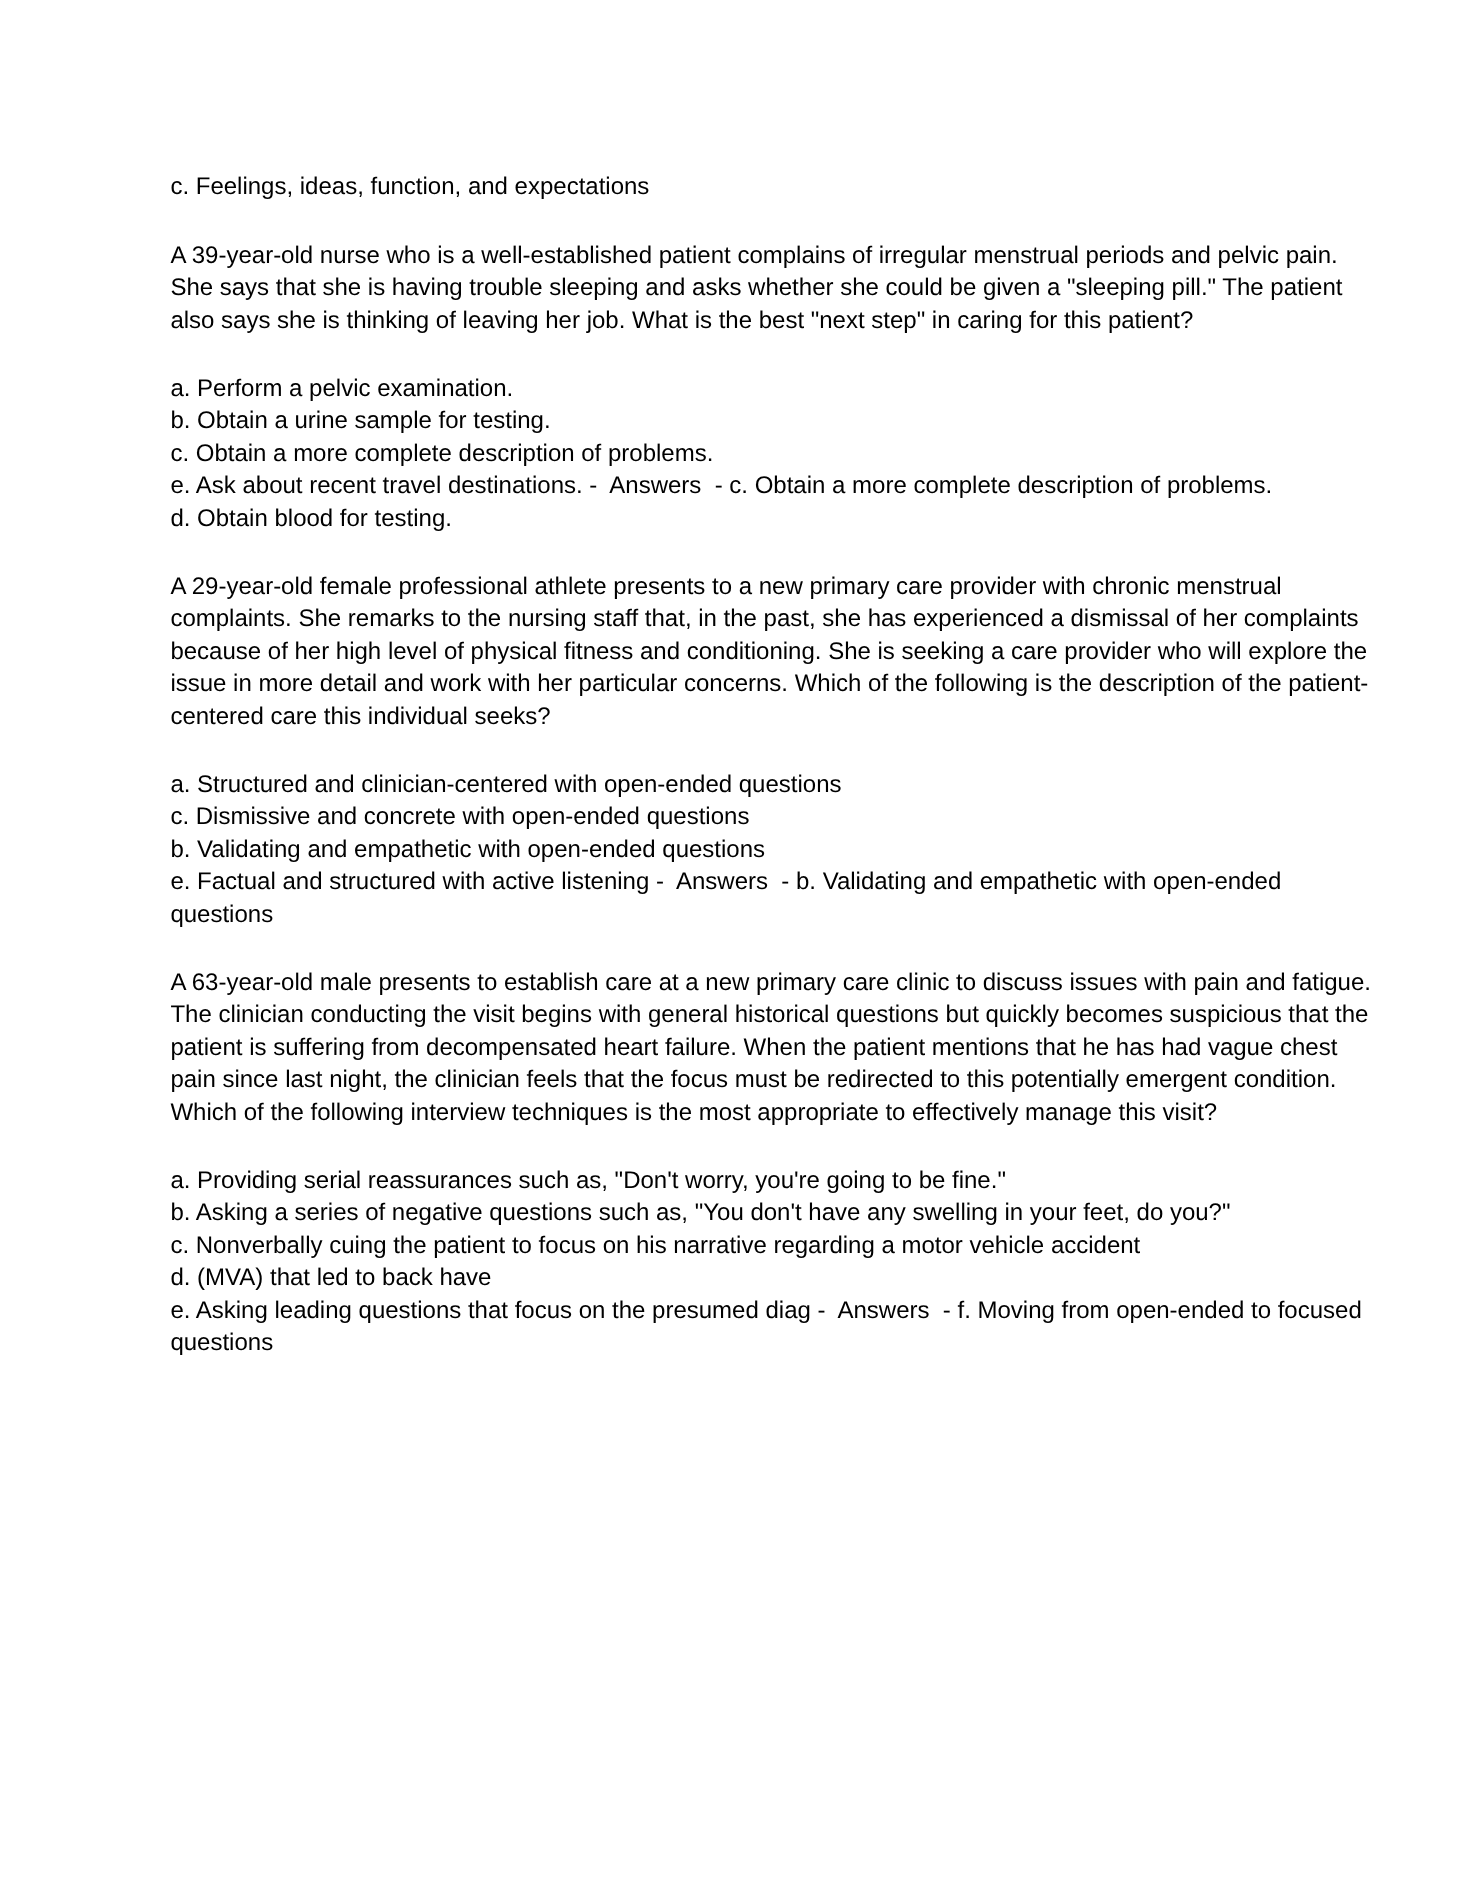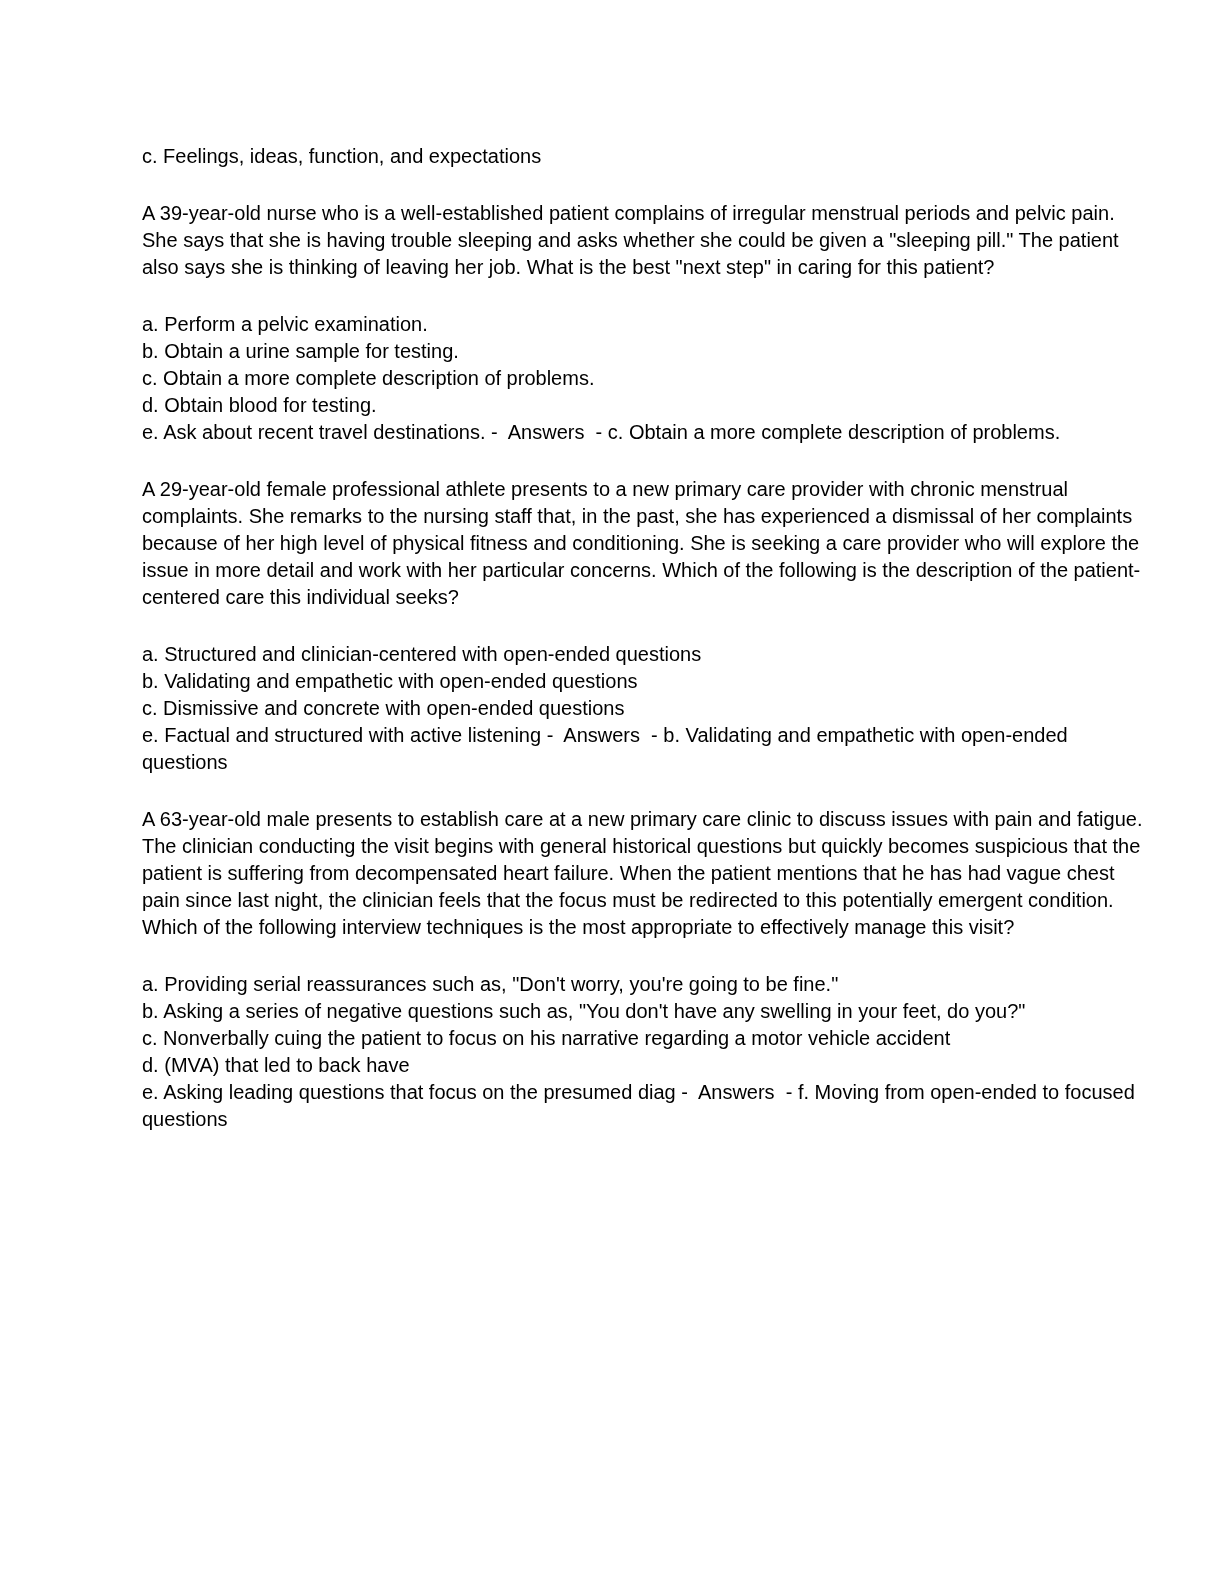--- a/index.html
+++ b/index.html
@@ -37,30 +37,30 @@
   <div class="block">
     <div class="line">c. Feelings, ideas, function, and expectations</div>
   </div>
 
   <div class="block para">A 39-year-old nurse who is a well-established patient complains of irregular menstrual periods and pelvic pain. She says that she is having trouble sleeping and asks whether she could be given a "sleeping pill." The patient also says she is thinking of leaving her job. What is the best "next step" in caring for this patient?</div>
 
   <div class="block">
     <div class="line">a. Perform a pelvic examination.</div>
     <div class="line">b. Obtain a urine sample for testing.</div>
     <div class="line">c. Obtain a more complete description of problems.</div>
+    <div class="line">e. Ask about recent travel destinations. -  Answers  - c. Obtain a more complete description of problems.</div>
     <div class="line">d. Obtain blood for testing.</div>
-    <div class="line">e. Ask about recent travel destinations. -  Answers  - c. Obtain a more complete description of problems.</div>
   </div>
 
   <div class="block para">A 29-year-old female professional athlete presents to a new primary care provider with chronic menstrual complaints. She remarks to the nursing staff that, in the past, she has experienced a dismissal of her complaints because of her high level of physical fitness and conditioning. She is seeking a care provider who will explore the issue in more detail and work with her particular concerns. Which of the following is the description of the patient-centered care this individual seeks?</div>
 
   <div class="block">
     <div class="line">a. Structured and clinician-centered with open-ended questions</div>
+    <div class="line">c. Dismissive and concrete with open-ended questions</div>
     <div class="line">b. Validating and empathetic with open-ended questions</div>
-    <div class="line">c. Dismissive and concrete with open-ended questions</div>
     <div class="line">e. Factual and structured with active listening -  Answers  - b. Validating and empathetic with open-ended questions</div>
   </div>
 
   <div class="block para">A 63-year-old male presents to establish care at a new primary care clinic to discuss issues with pain and fatigue. The clinician conducting the visit begins with general historical questions but quickly becomes suspicious that the patient is suffering from decompensated heart failure. When the patient mentions that he has had vague chest pain since last night, the clinician feels that the focus must be redirected to this potentially emergent condition. Which of the following interview techniques is the most appropriate to effectively manage this visit?</div>
 
   <div class="block">
     <div class="line">a. Providing serial reassurances such as, "Don't worry, you're going to be fine."</div>
     <div class="line">b. Asking a series of negative questions such as, "You don't have any swelling in your feet, do you?"</div>
     <div class="line">c. Nonverbally cuing the patient to focus on his narrative regarding a motor vehicle accident</div>
     <div class="line">d. (MVA) that led to back have</div>

